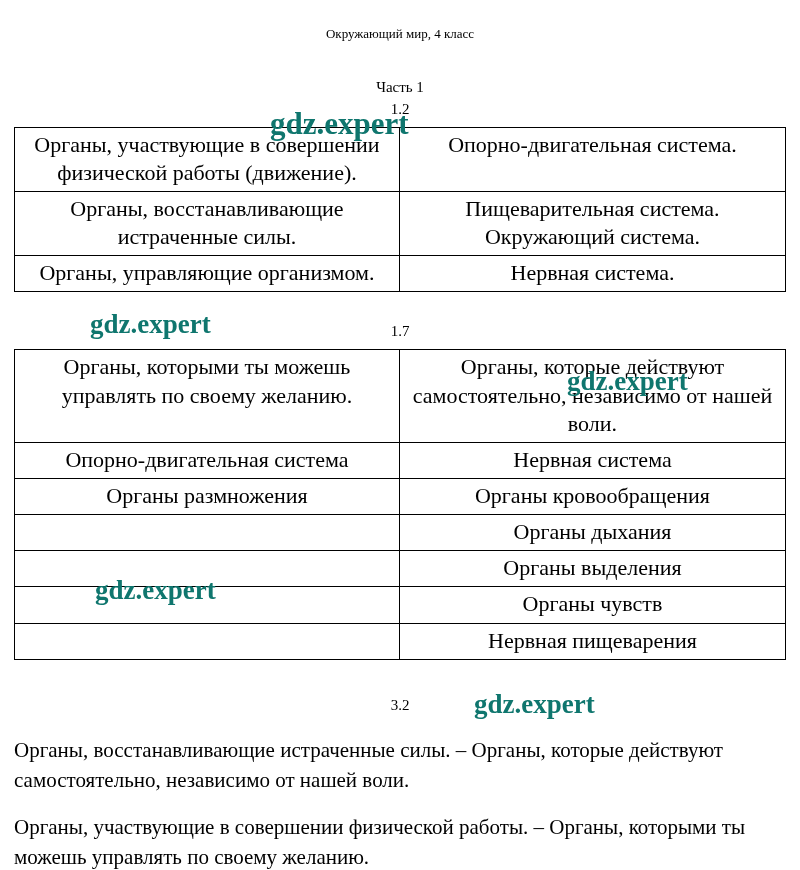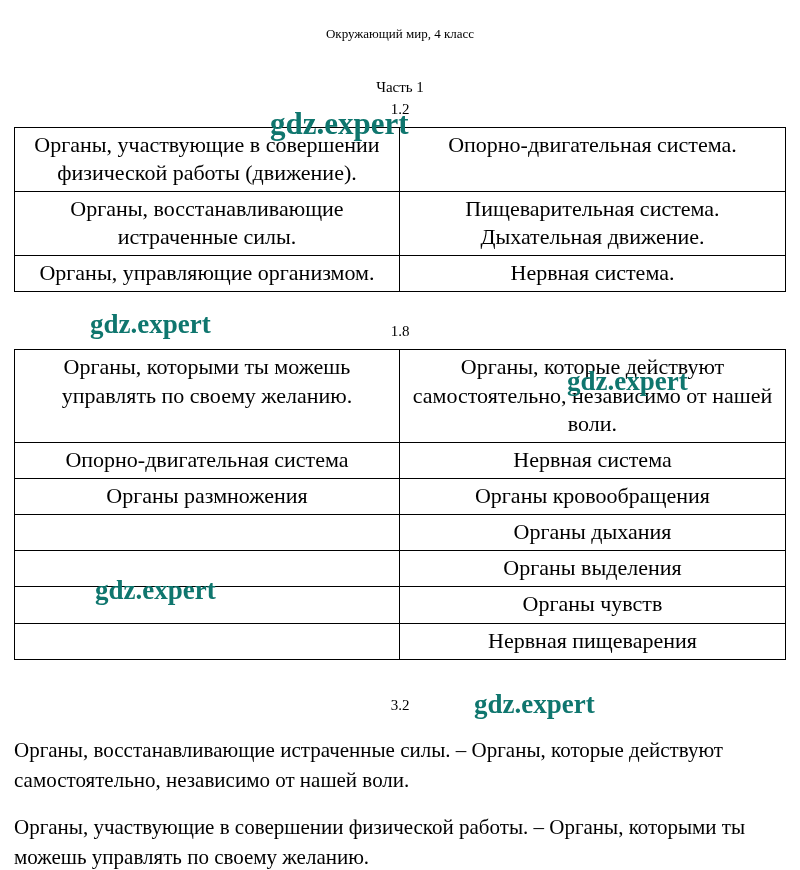--- a/index.html
+++ b/index.html
@@ -97,32 +97,32 @@
 
   <table class="gtable">
     <tbody>
       <tr>
         <td class="left">Органы, участвующие в совершении физической работы (движение).</td>
         <td class="right">Опорно-двигательная система.</td>
       </tr>
       <tr>
         <td class="left">Органы, восстанавливающие истраченные силы.</td>
         <td class="right" style="white-space: pre-line;">Пищеварительная система.
-Дыхательная движение.</td>
+Окружающий система.</td>
       </tr>
       <tr>
         <td class="left">Органы, управляющие организмом.</td>
         <td class="right">Нервная система.</td>
       </tr>
     </tbody>
   </table>
 
   <div class="spacer-1"></div>
 
-  <div class="task-num">1.8</div>
+  <div class="task-num">1.7</div>
 
   <table class="gtable">
     <tbody>
       <tr>
         <td class="left">Органы, которыми ты можешь управлять по своему желанию.</td>
         <td class="right">Органы, которые действуют самостоятельно, независимо от нашей воли.</td>
       </tr>
       <tr>
         <td class="left">Опорно-двигательная система</td>
         <td class="right">Нервная система</td>

